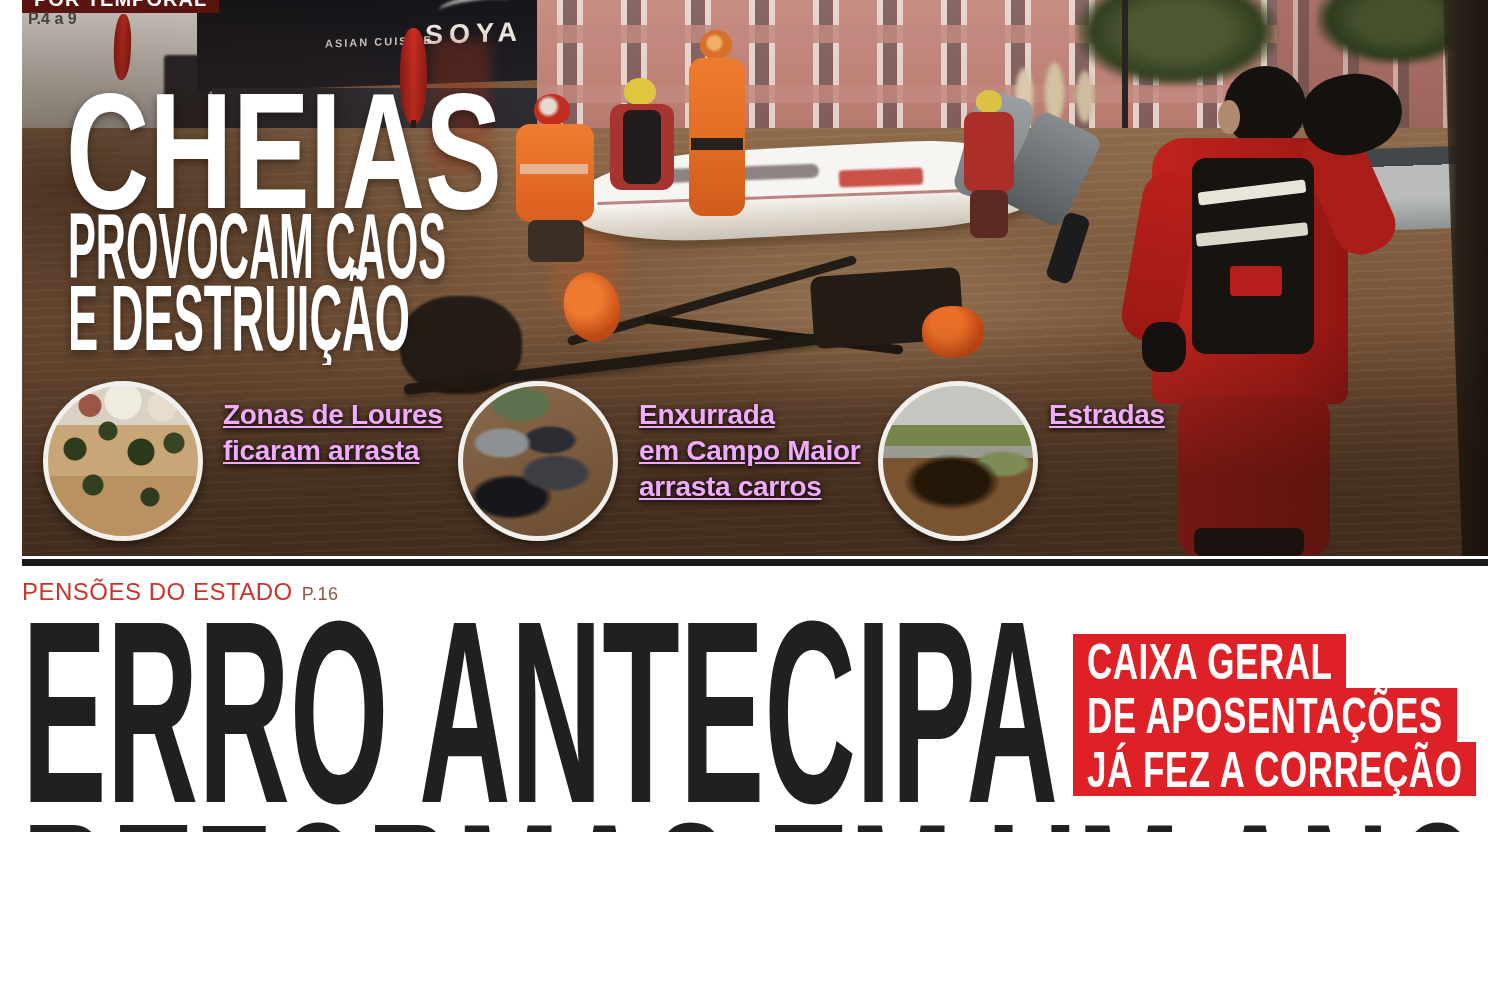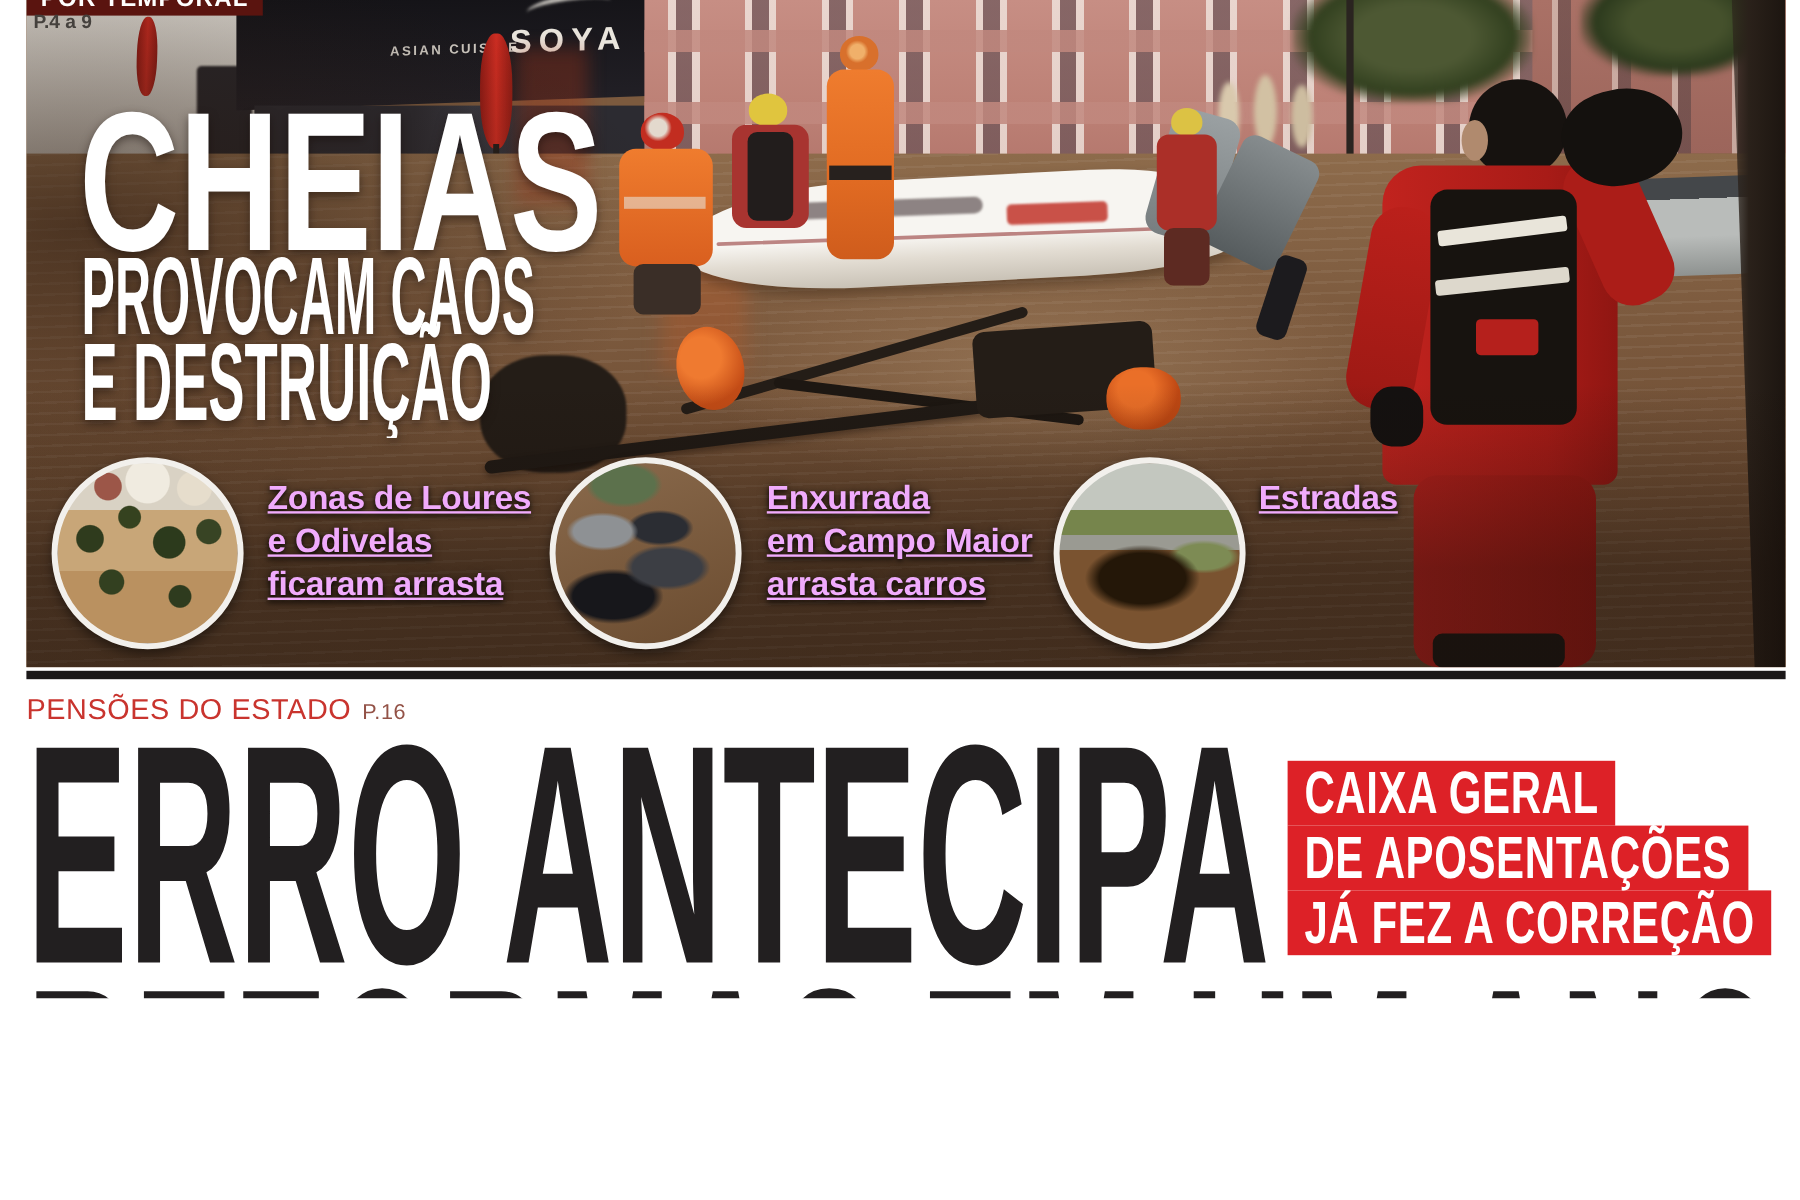--- a/index.html
+++ b/index.html
@@ -268,21 +268,20 @@
     <svg class="headline-svg" viewBox="0 0 480 285">
       <text x="4" y="128" font-size="165" textLength="436" lengthAdjust="spacingAndGlyphs">CHEIAS</text>
       <text x="6" y="198" font-size="92" textLength="378" lengthAdjust="spacingAndGlyphs">PROVOCAM CAOS</text>
       <text x="6" y="270" font-size="92" textLength="342" lengthAdjust="spacingAndGlyphs">E DESTRUIÇÃO</text>
     </svg>
 
     <div class="inset" style="left:21px;top:381px;">
       <div class="circle c1"></div>
       <div class="caption" style="left:180px;top:16px;">
         <span>Zonas de Loures</span>
-        <span>e Odivelas</span>
         <span>ficaram arrasta</span>
       </div>
     </div>
     <div class="inset" style="left:436px;top:381px;">
       <div class="circle c2"></div>
       <div class="caption" style="left:181px;top:16px;">
         <span>Enxurrada</span>
         <span>em Campo Maior</span>
         <span>arrasta carros</span>
       </div>

